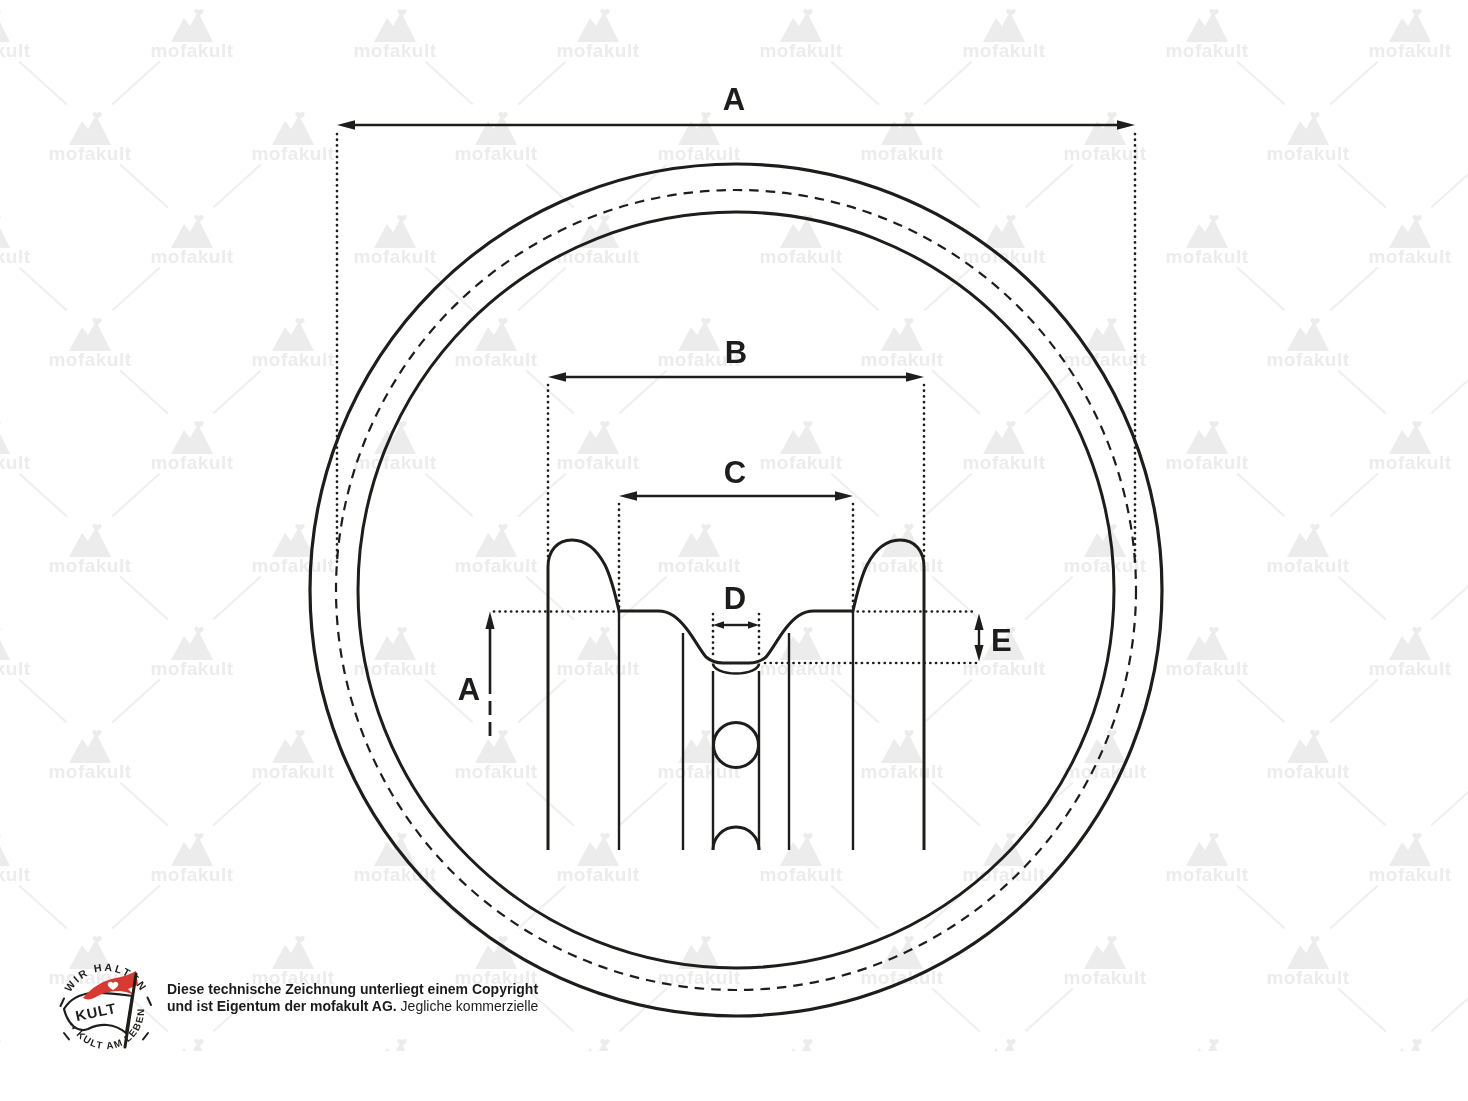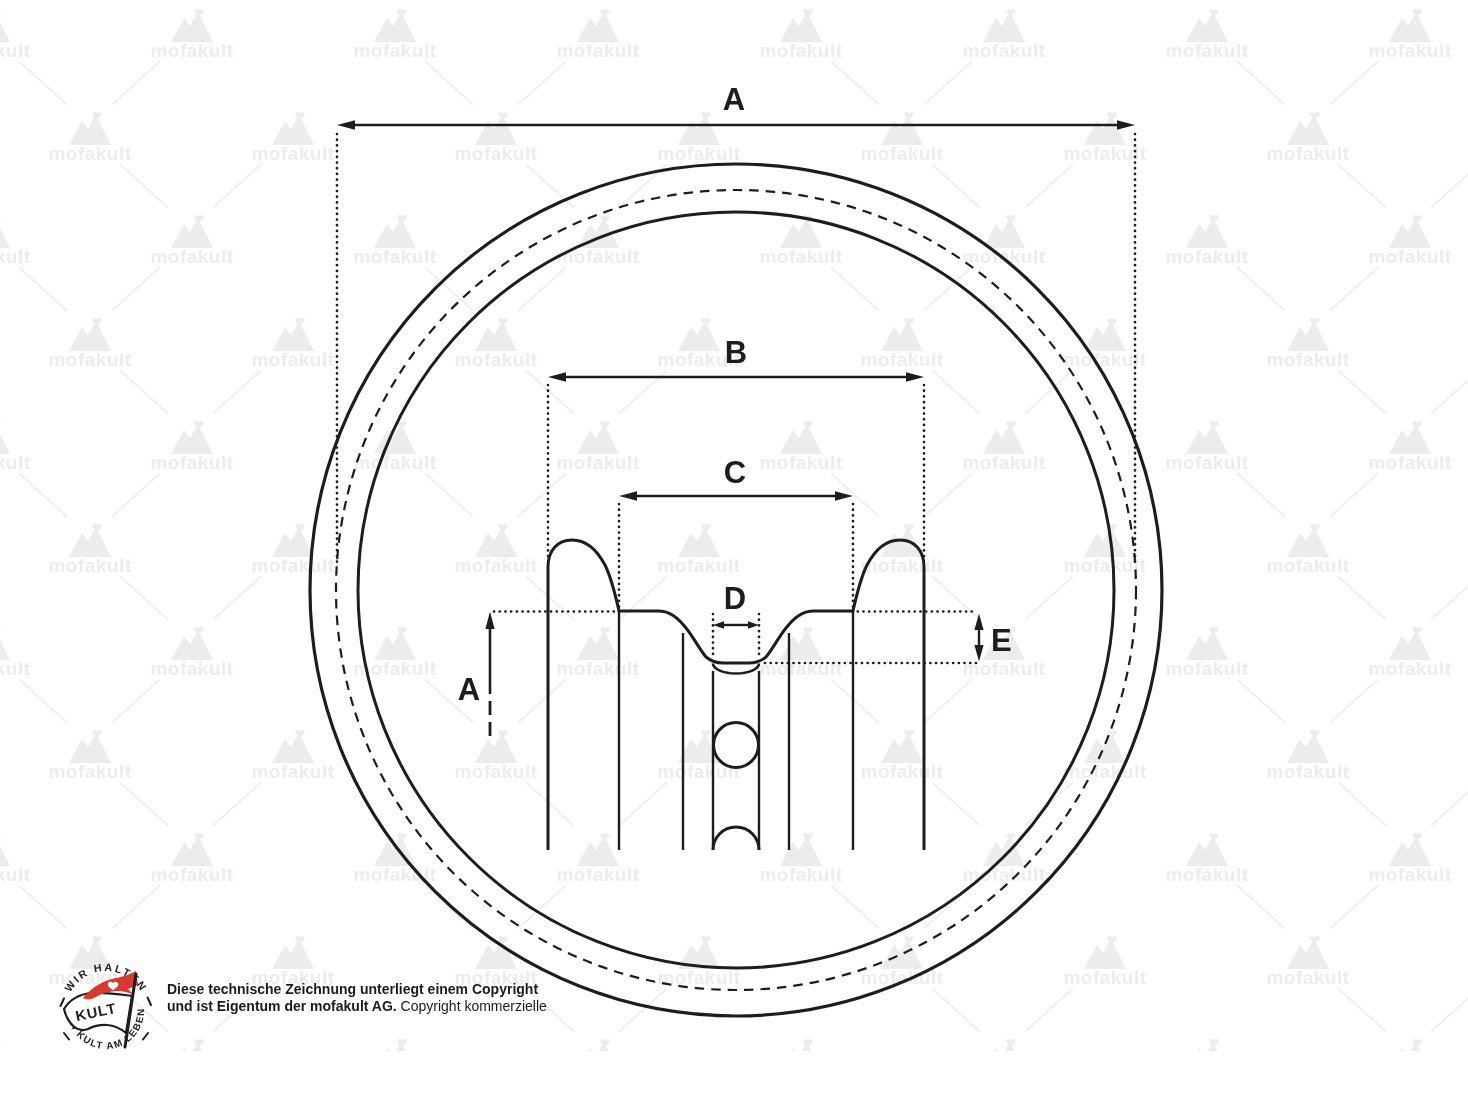--- a/index.html
+++ b/index.html
@@ -678,16 +678,16 @@
       <path d="M8,48 C14,38 24,33 36,32 C50,31 62,33 76,35 L70,72 C58,62 44,62 32,68 C22,72 12,64 8,48 Z" fill="#ffffff" stroke="#1d1d1b" stroke-width="2.2" stroke-linejoin="round"></path>
       <path d="M27,37 C36,26 48,19 60,17 C68,15.5 74,13.5 80,10 L82,24 L72,28 L78,34 C66,28 52,29 40,36 C35,39 30,39 27,37 Z" fill="#d63a31"></path>
       <path fill="#ffffff" d="M57,29 C57,29 52.5,26.5 51.8,24 C51,21.2 54.8,19.3 56.7,21.8 L57,22.2 L57.3,21.8 C59.2,19.3 63,21.2 62.2,24 C61.5,26.5 57,29 57,29 Z"></path>
       <text class="flag-word" transform="translate(41,56) rotate(-12)">KULT</text>
       <path d="M80,13 L69,86" stroke="#1d1d1b" stroke-width="3" stroke-linecap="round" fill="none"></path>
     </g>
   </svg>
 
   <div class="copy">
     <span class="b">Diese technische Zeichnung unterliegt einem Copyright</span>
-    <span><span class="inline b">und ist Eigentum der mofakult AG.</span><span class="inline"> Copyright kommerzielle</span></span>
+    <span><span class="inline b">und ist Eigentum der mofakult AG.</span><span class="inline"> Jegliche kommerzielle</span></span>
   </div>
 
 </div>
 
 </body></html>

